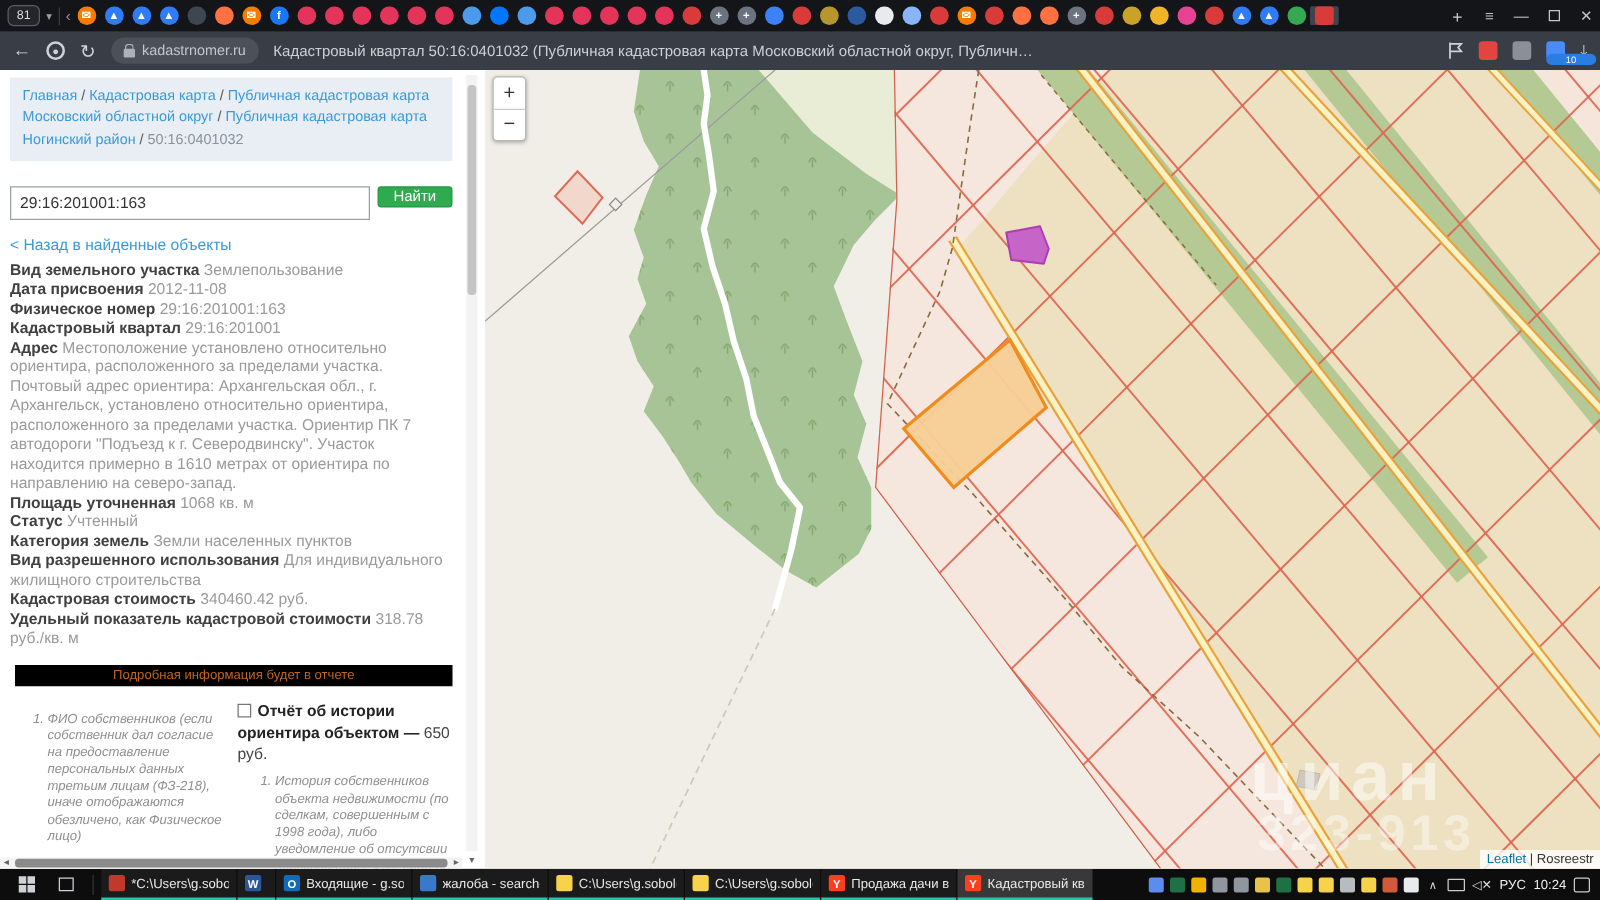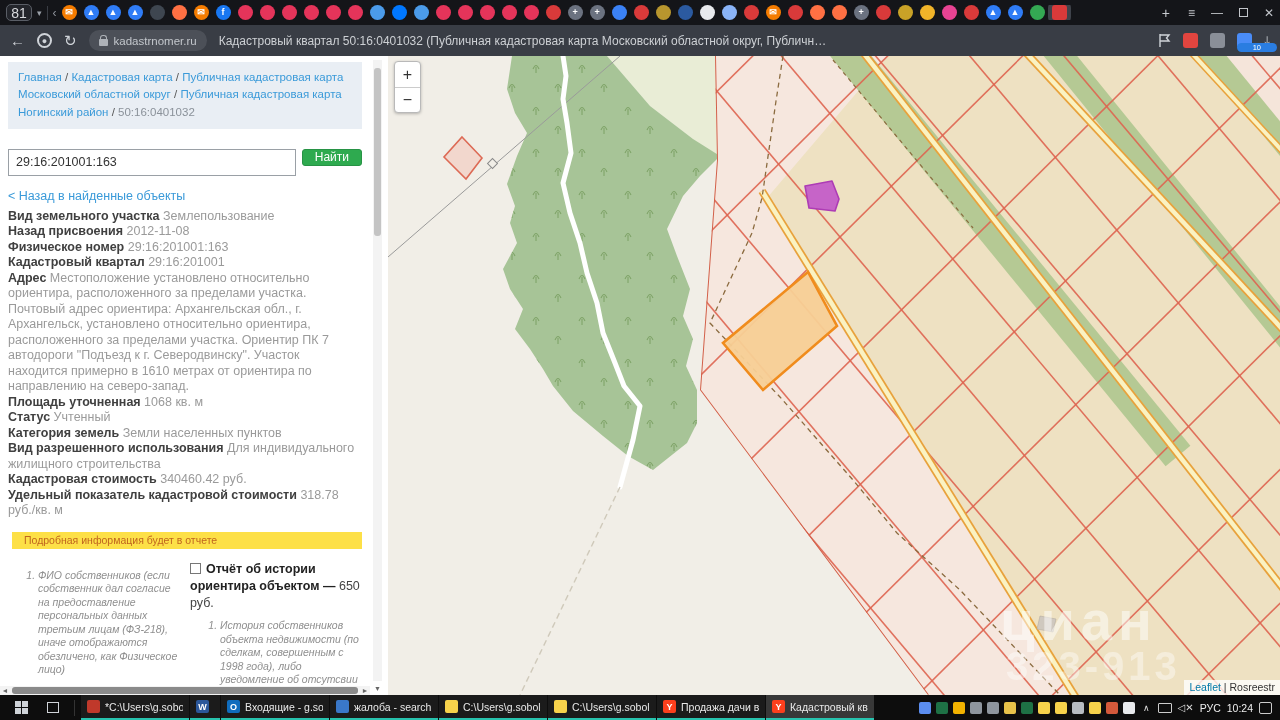--- a/index.html
+++ b/index.html
@@ -1,21 +1,21 @@
 <!DOCTYPE html>
 <html><head>
 <meta charset="utf-8">
 <style>
   * { margin:0; padding:0; box-sizing:border-box; }
   html,body { width:1280px; height:720px; overflow:hidden; font-family:"Liberation Sans",sans-serif; background:#000; }
 
   
   .tabstrip { height:25px; background:#141519; display:flex; align-items:center; padding:0 6px; gap:5px; }
   .tabcounter { min-width:26px; height:17px; border:1px solid #5a5e66; border-radius:5px; color:#d8dadd;
-                font-size:14px; display:flex; align-items:center; justify-content:center; background:#23252b; }
+                font-size:10px; display:flex; align-items:center; justify-content:center; background:#23252b; }
   .tchev { color:#9aa0a8; font-size:9px; }
   .tsep { width:1px; height:14px; background:#3a3d44; }
   .tarrow { color:#8f949c; font-size:12px; }
   .favs { display:flex; align-items:center; gap:7px; overflow:hidden; flex:1; }
   .fav { width:15px; height:15px; border-radius:50%; flex:0 0 auto; color:#fff; font-size:9px; font-weight:bold;
          display:flex; align-items:center; justify-content:center; line-height:1; }
   .fav.activeTab { box-shadow:0 0 0 4px #3f434b; border-radius:3px; }
   .newtab { color:#c9ccd1; font-size:14px; width:18px; height:18px; border-radius:50%; display:flex; align-items:center; justify-content:center; }
   .winctl { display:flex; align-items:center; gap:16px; margin-left:8px; color:#c2c5ca; }
   .winctl span { font-size:12px; }
@@ -43,21 +43,21 @@
   .crumbs .crumb.link { color:#3a9ad9; cursor:pointer; }
   .crumbs .crumb.cur { color:#8a9199; }
   .crumbs .sep { color:#555; }
   .searchrow { margin:20px 8px 0 8px; display:flex; gap:6px; }
   .searchrow input { flex:1; height:27px; border:1px solid #9aa0a6; padding:0 7px; font-size:12.5px; color:#333; font-family:inherit; }
   .btn-find { background:#2eaa4f; color:#fff; border:1px solid #279345; border-radius:3px; font-size:12px; padding:0 12px; height:17px; font-family:inherit; }
   .backlink { display:block; margin:13px 8px 0 8px; color:#3a9ad9; font-size:12.5px; }
   .fields { margin:6px 8px 0 8px; font-size:12.5px; line-height:15.5px; }
   .field b { color:#404040; font-weight:bold; }
   .field span { color:#9a9a9a; }
-  .banner { margin:13px 8px 0 12px; background:#fde047; color:#c0651f; font-size:10.5px; text-align:left; padding:2px 12px 3px; cursor:pointer; }
+  .banner { margin:13px 8px 0 12px; background:#000000; color:#c0651f; font-size:10.5px; text-align:center; padding:2px 12px 3px; cursor:pointer; }
   .reports { display:flex; gap:10px; margin:12px 8px 0 8px; }
   .report { width:50%; }
   .rtitle { font-size:12.5px; color:#222; line-height:1.35; }
   .rtitle b { font-weight:bold; }
   .rtitle .price { font-weight:normal; color:#444; }
   .cb { display:inline-block; width:11px; height:11px; border:1.5px solid #777; background:#fff; margin-right:5px; vertical-align:-1px; }
   .ritems { margin:8px 0 0 30px; font-size:10.5px; font-style:italic; color:#8f8f8f; line-height:13.5px; }
   .ritems li { margin-bottom:2px; }
 
   
@@ -190,21 +190,21 @@
 
   <div class="sidebar">
     <div class="crumbs"><span class="crumb link">Главная</span><span class="sep"> / </span><span class="crumb link">Кадастровая карта</span><span class="sep"> / </span><span class="crumb link">Публичная кадастровая карта Московский областной округ</span><span class="sep"> / </span><span class="crumb link">Публичная кадастровая карта Ногинский район</span><span class="sep"> / </span><span class="crumb cur">50:16:0401032</span></div>
     <div class="searchrow">
       <input type="text" value="29:16:201001:163" style="">
       <button class="btn-find">Найти</button>
     </div>
     <a class="backlink">&lt; Назад в найденные объекты</a>
     <div class="fields">
         <div class="field"><b>Вид земельного участка </b><span>Землепользование</span></div>
-        <div class="field"><b>Назад присвоения </b><span>2012-11-08</span></div>
+        <div class="field"><b>Дата присвоения </b><span>2012-11-08</span></div>
         <div class="field"><b>Физическое номер </b><span>29:16:201001:163</span></div>
         <div class="field"><b>Кадастровый квартал </b><span>29:16:201001</span></div>
         <div class="field"><b>Адрес </b><span>Местоположение установлено относительно ориентира, расположенного за пределами участка. Почтовый адрес ориентира: Архангельская обл., г. Архангельск, установлено относительно ориентира, расположенного за пределами участка. Ориентир ПК 7 автодороги "Подъезд к г. Северодвинску". Участок находится примерно в 1610 метрах от ориентира по направлению на северо-запад.</span></div>
         <div class="field"><b>Площадь уточненная </b><span>1068 кв. м</span></div>
         <div class="field"><b>Статус </b><span>Учтенный</span></div>
         <div class="field"><b>Категория земель </b><span>Земли населенных пунктов</span></div>
         <div class="field"><b>Вид разрешенного использования </b><span>Для индивидуального жилищного строительства</span></div>
         <div class="field"><b>Кадастровая стоимость </b><span>340460.42 руб.</span></div>
         <div class="field"><b>Удельный показатель кадастровой стоимости </b><span>318.78 руб./кв. м</span></div>
       </div>

